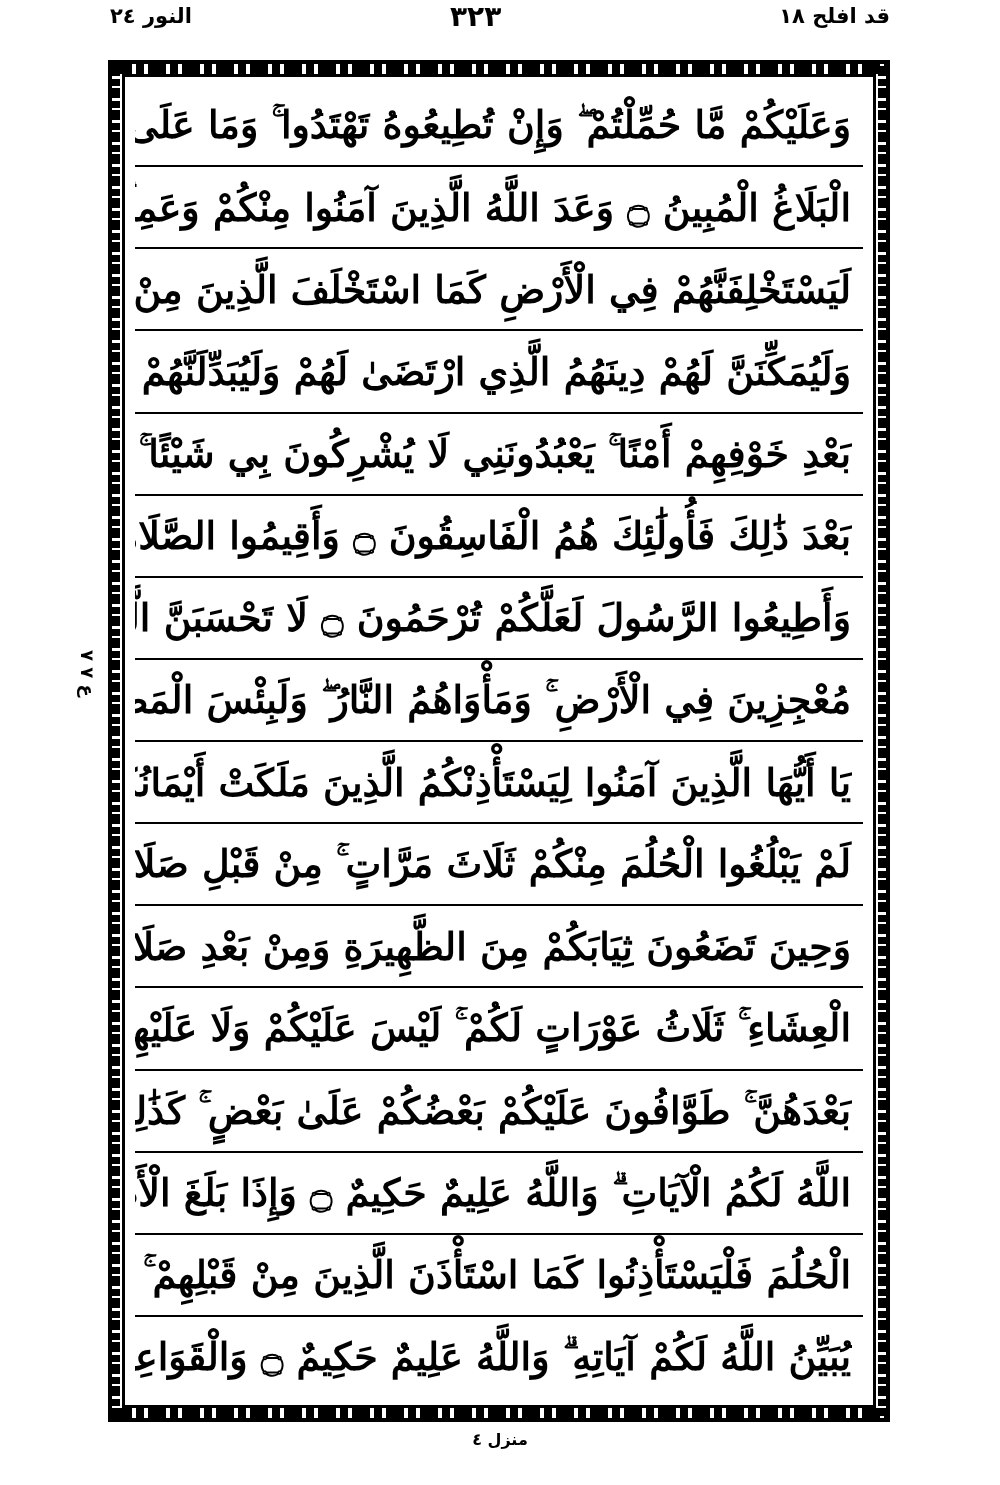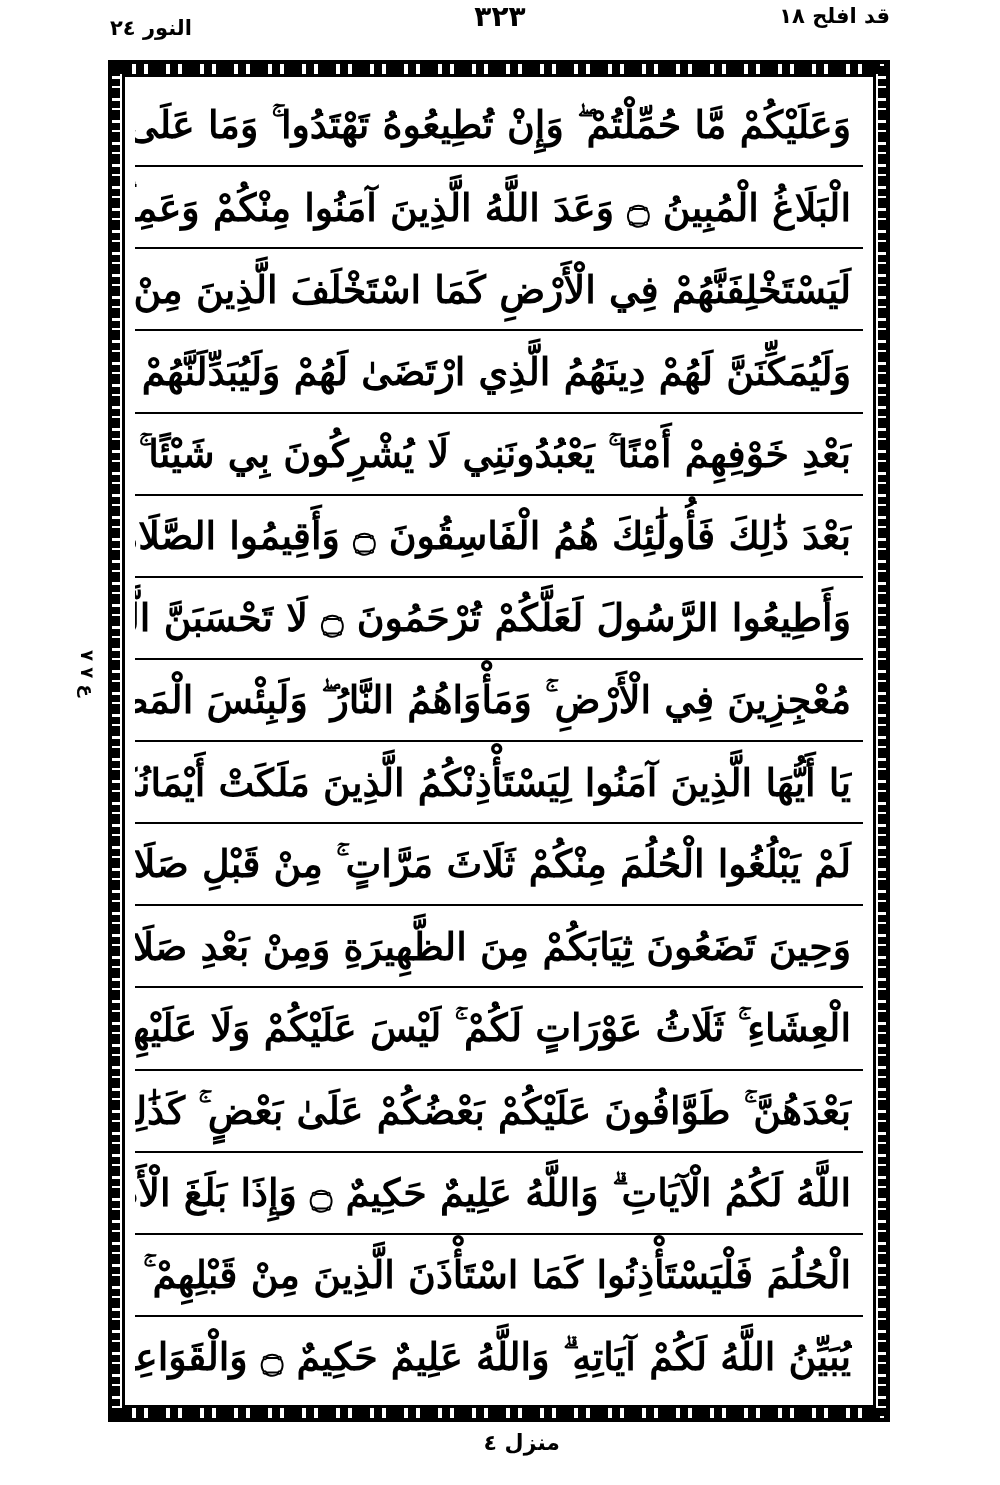--- a/index.html
+++ b/index.html
@@ -1,32 +1,32 @@
 <!DOCTYPE html>
 <html><head>
 <meta charset="utf-8">
 <style>
   html, body { margin: 0; padding: 0; background: #ffffff; }
   body { width: 1000px; height: 1485px; position: relative; overflow: hidden; font-family: "DejaVu Sans", sans-serif; color: #000; }
   .header { position: absolute; top: 0; left: 110px; width: 780px; height: 64px; }
-  .hdr-left { position: absolute; left: 0; top: 16px; font-size: 21px; font-weight: bold; direction: rtl; }
-  .hdr-center { position: absolute; left: 340px; width: 100px; text-align: center; top: 0px; font-size: 28px; font-weight: bold; direction: rtl; }
+  .hdr-left { position: absolute; left: 0; top: 4px; font-size: 21px; font-weight: bold; direction: rtl; }
+  .hdr-center { position: absolute; left: 340px; width: 100px; text-align: left; top: 0px; font-size: 28px; font-weight: bold; direction: rtl; }
   .hdr-right { position: absolute; right: 0; top: 4px; font-size: 21px; font-weight: bold; direction: rtl; margin-left: 48px; }
   .frame { position: absolute; left: 108px; top: 60px; width: 782px; height: 1362px; border: 6px solid #000; box-sizing: border-box; }
   .frame-inner { position: absolute; left: 8px; top: 8px; right: 8px; bottom: 8px; border: 3px solid #000; }
   .orn-top, .orn-bottom { position: absolute; left: 0; right: 0; height: 10px; background: repeating-linear-gradient(90deg, #000 0 18px, #fff 18px 22px, #000 22px 30px, #fff 30px 34px); }
   .orn-top { top: -2px; } .orn-bottom { bottom: -2px; }
   .orn-left, .orn-right { position: absolute; top: 0; bottom: 0; width: 8px; background: repeating-linear-gradient(180deg, #000 0 10px, #fff 10px 13px, #000 13px 20px, #fff 20px 22px); }
   .orn-left { left: -2px; } .orn-right { right: -2px; }
   .lines { position: absolute; left: 10px; right: 10px; top: 8px; bottom: 8px; display: flex; flex-direction: column; }
   .line { flex: 1; border-bottom: 2px solid #000; display: flex; align-items: center; justify-content: center; direction: rtl; font-family: "DejaVu Serif", serif; font-size: 38px; font-weight: bold; white-space: nowrap; overflow: hidden; text-align: justify; text-align-last: justify; padding: 0 12px; }
   .line:last-child { border-bottom: none; }
   .line span { display: block; width: 100%; }
   .ruku { position: absolute; left: 68px; top: 650px; width: 30px; font-size: 18px; font-weight: bold; writing-mode: vertical-rl; direction: rtl; }
-  .footer { position: absolute; top: 1430px; left: 440px; width: 120px; font-size: 22px; font-weight: bold; direction: rtl; }
+  .footer { position: absolute; top: 1430px; left: 440px; width: 120px; text-align: center; font-size: 16px; font-weight: bold; direction: rtl; }
 </style>
 </head>
 <body>
 
 <div class="header">
   <div class="hdr-left">النور ٢٤</div>
   <div class="hdr-center">٣٢٣</div>
   <div class="hdr-right">قد افلح ١٨</div>
 </div>
 

